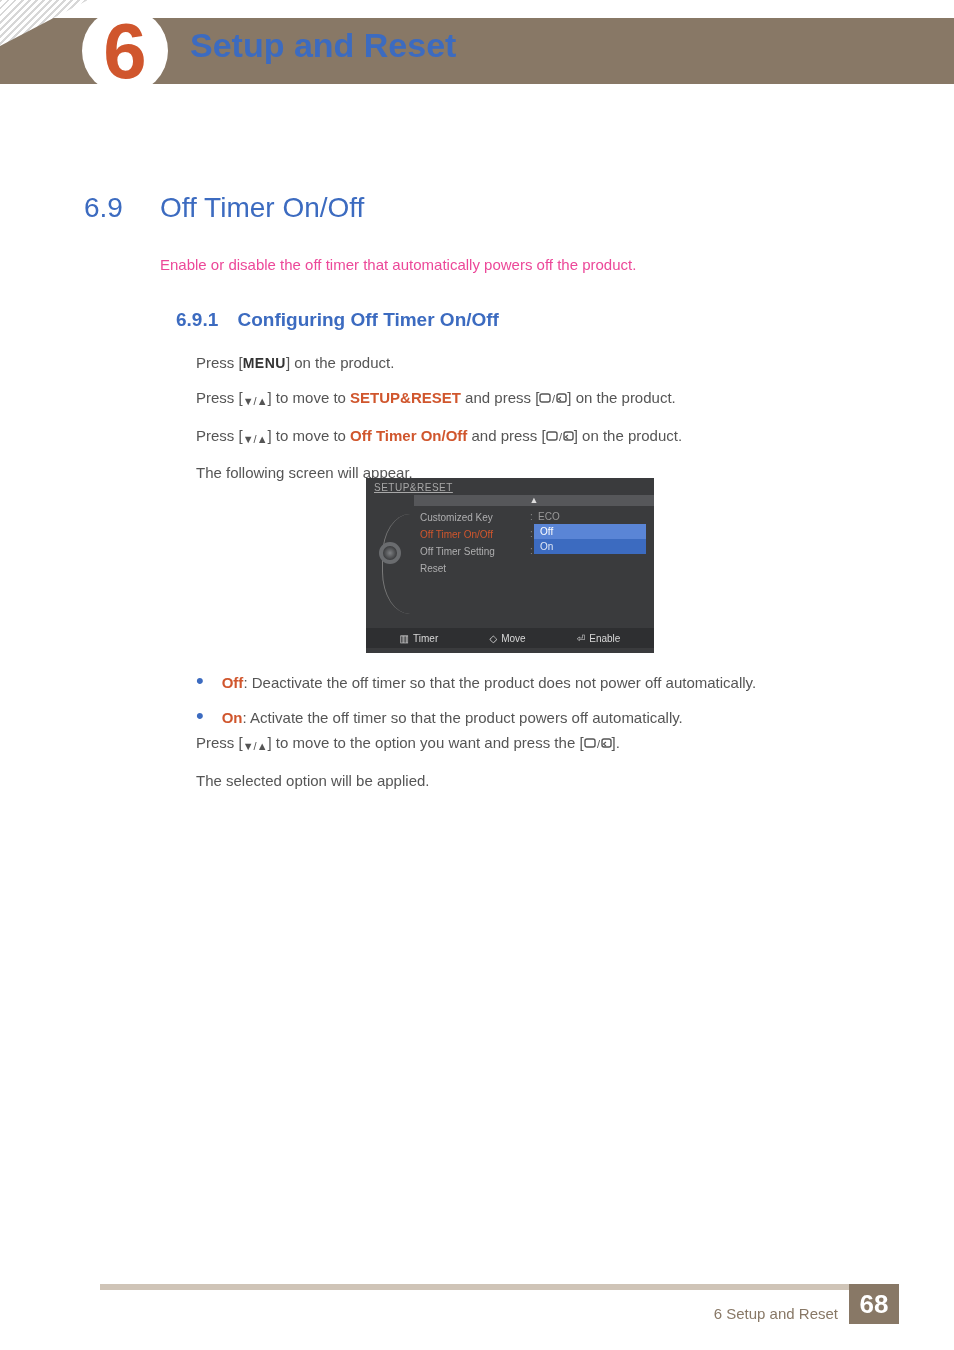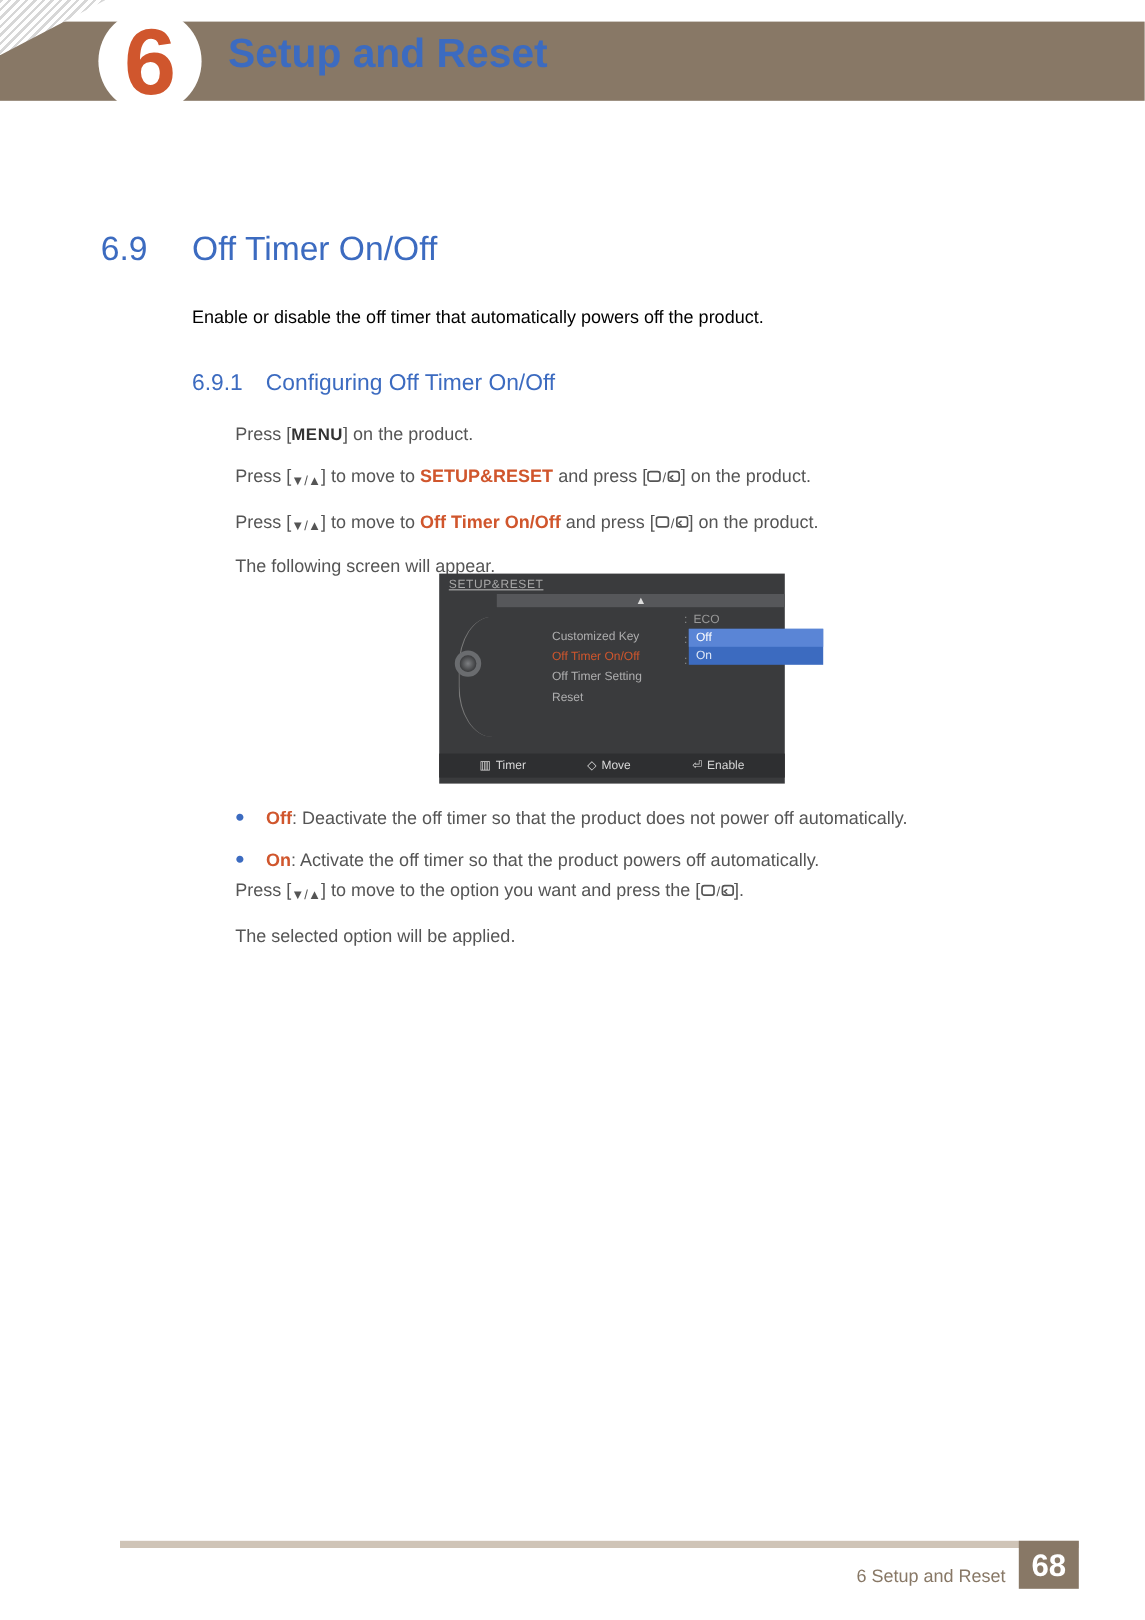--- a/index.html
+++ b/index.html
@@ -69,29 +69,29 @@
     left: 160px;
     font-size: 28px;
     color: #3c6bc0;
     font-weight: normal;
   }
   .intro-text {
     position: absolute;
     top: 256px;
     left: 160px;
     font-size: 15px;
-    color: #000000;
+    color: #ec4899;
   }
   .subsection {
     position: absolute;
     top: 309px;
-    left: 160px;
+    left: 176px;
     font-size: 19px;
     color: #3c6bc0;
-    font-weight: normal;
+    font-weight: bold;
   }
   .subsection-num { margin-right: 14px; }
   .steps {
     position: absolute;
     top: 352px;
     left: 196px;
     right: 80px;
   }
   .step { font-size: 15px; color: #555; margin-bottom: 13px; line-height: 1.45; }
   .menu-label {
@@ -160,22 +160,21 @@
     position: absolute;
     left: 16px;
     top: 8px;
     width: 28px;
     height: 100px;
     border-left: 1px solid #7a7a7a;
     border-radius: 40px 0 0 40px / 60px 0 0 60px;
   }
   .osd-menu-col {
     width: 110px;
-    padding-top: 16px;
-    margin-left: 40px;
+    padding-top: 3px;
   }
   .osd-menu-item { padding: 3px 4px 3px 6px; color: #aeaeaf; }
   .osd-menu-item.active { color: #d0562d; }
   .osd-val-col {
     flex: 1;
     padding-top: 2px;
     position: relative;
   }
   .osd-val-row { padding: 3px 6px; color: #999; }
   .osd-colon { display:inline-block; width:8px; color:#888; }

